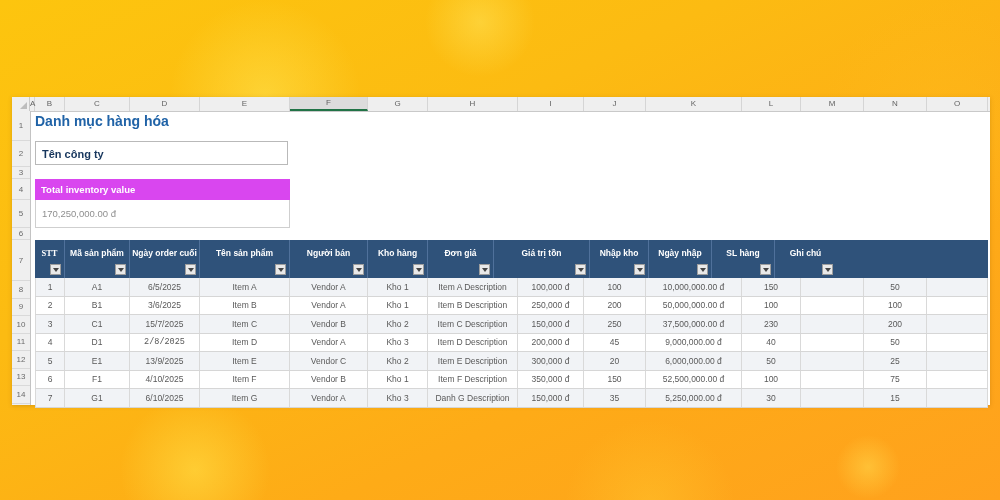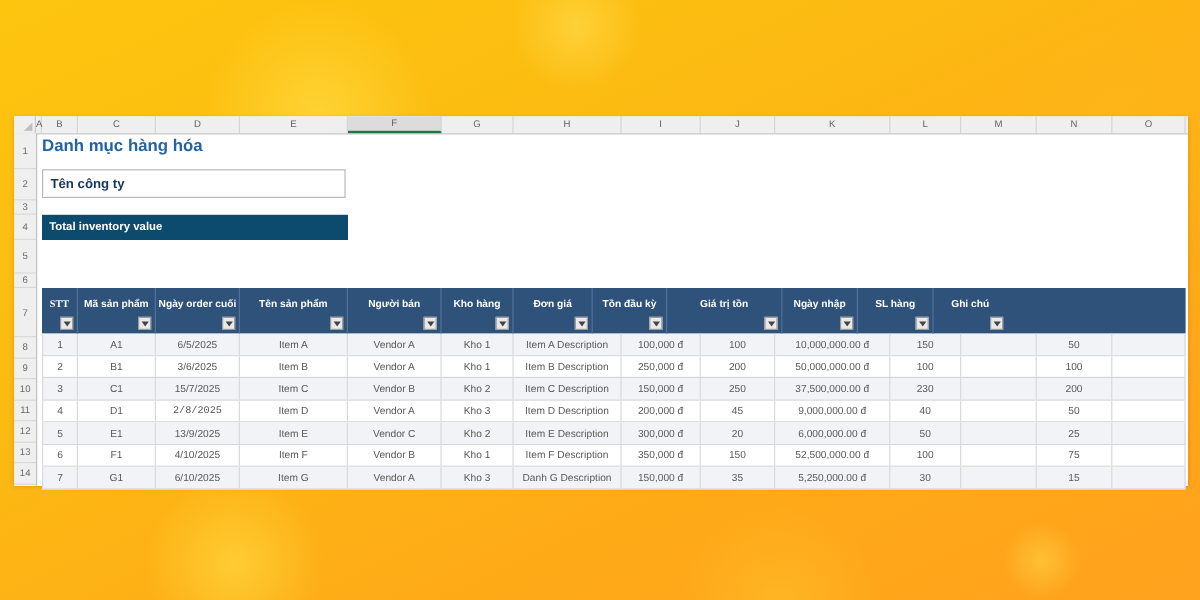--- a/index.html
+++ b/index.html
@@ -32,21 +32,21 @@
   .gutter{position:absolute;left:0;top:14px;width:18px;bottom:0;background:#efefef;
     border-right:1px solid #c3c3c3;display:flex;flex-direction:column;}
   .rownum{box-sizing:border-box;border-bottom:1px solid #d9d9d9;color:#6a6a6a;
     font-size:8px;display:flex;align-items:center;justify-content:center;flex:none;}
   
   .title{position:absolute;left:23px;top:16px;font-size:14px;font-weight:bold;color:#2063a7;}
   .companybox{position:absolute;left:23px;top:44px;width:253px;height:24px;box-sizing:border-box;
     border:1px solid #b9b9b9;background:#fff;font-size:11px;font-weight:bold;color:#17365d;
     line-height:24px;padding-left:6px;}
   .banner{position:absolute;left:23px;top:82px;width:255px;height:21px;box-sizing:border-box;
-    background:#0c4a6e;color:#ffffff;font-size:9.5px;font-weight:bold;line-height:21px;padding-left:6px;}
+    background:#d946ef;color:#ffffff;font-size:9.5px;font-weight:bold;line-height:21px;padding-left:6px;}
   .valuebox{position:absolute;left:23px;top:103px;width:255px;height:28px;box-sizing:border-box;
     border:1px solid #cfcfcf;border-top:none;background:#fff;color:#8f8f8f;font-size:9.5px;
     line-height:27px;padding-left:6px;}
   
   .dtable{position:absolute;left:23px;top:143px;width:953px;}
   .thead{display:flex;height:38px;background:#2f527a;}
   .hcell{box-sizing:border-box;position:relative;border-right:1px solid #50719b;flex:none;
     color:#fff;font-size:8.5px;font-weight:bold;text-align:center;padding-top:8px;}
   .hcell:last-child{border-right:none;}
   .filterbtn{position:absolute;right:3px;bottom:3px;width:11px;height:11px;background:#e9e9e9;
@@ -99,32 +99,33 @@
       <div class="rownum" style="height: 17.5px;">13</div>
       <div class="rownum" style="height: 17.5px;">14</div>
     </div>
 
   <div class="title">Danh mục hàng hóa</div>
 
   <div class="companybox">Tên công ty</div>
 
   <div class="banner">Total inventory value</div>
 
+  <div class="valuebox">170,250,000.00 đ</div>
 
   <div class="dtable">
     <div class="thead">
         <div class="hcell" style="width: 30px; font-family: Liberation Serif, serif;">STT<span class="filterbtn"></span></div>
         <div class="hcell" style="width: 65px;">Mã sản phẩm<span class="filterbtn"></span></div>
         <div class="hcell" style="width: 70px;">Ngày order cuối<span class="filterbtn"></span></div>
         <div class="hcell" style="width: 90px;">Tên sản phẩm<span class="filterbtn"></span></div>
         <div class="hcell" style="width: 78px;">Người bán<span class="filterbtn"></span></div>
         <div class="hcell" style="width: 60px;">Kho hàng<span class="filterbtn"></span></div>
         <div class="hcell" style="width: 66px;">Đơn giá<span class="filterbtn"></span></div>
-        <div class="hcell" style="width: 62px;">Tồn đầu kỳ<span class="filterbtn"></span></div>
         <div class="hcell" style="width: 96px;">Giá trị tồn<span class="filterbtn"></span></div>
+        <div class="hcell" style="width: 59px;">Nhập kho<span class="filterbtn"></span></div>
         <div class="hcell" style="width: 63px;">Ngày nhập<span class="filterbtn"></span></div>
         <div class="hcell" style="width: 63px;">SL hàng<span class="filterbtn"></span></div>
         <div class="hcell" style="width: 61px;">Ghi chú<span class="filterbtn"></span></div>
       </div>
     <div id="tbody">
         <div class="trow band">
           <div class="dcell" style="width: 30px;">1</div>
           <div class="dcell" style="width: 65px;">A1</div>
           <div class="dcell" style="width: 70px;">6/5/2025</div>
           <div class="dcell" style="width: 90px;">Item A</div>

